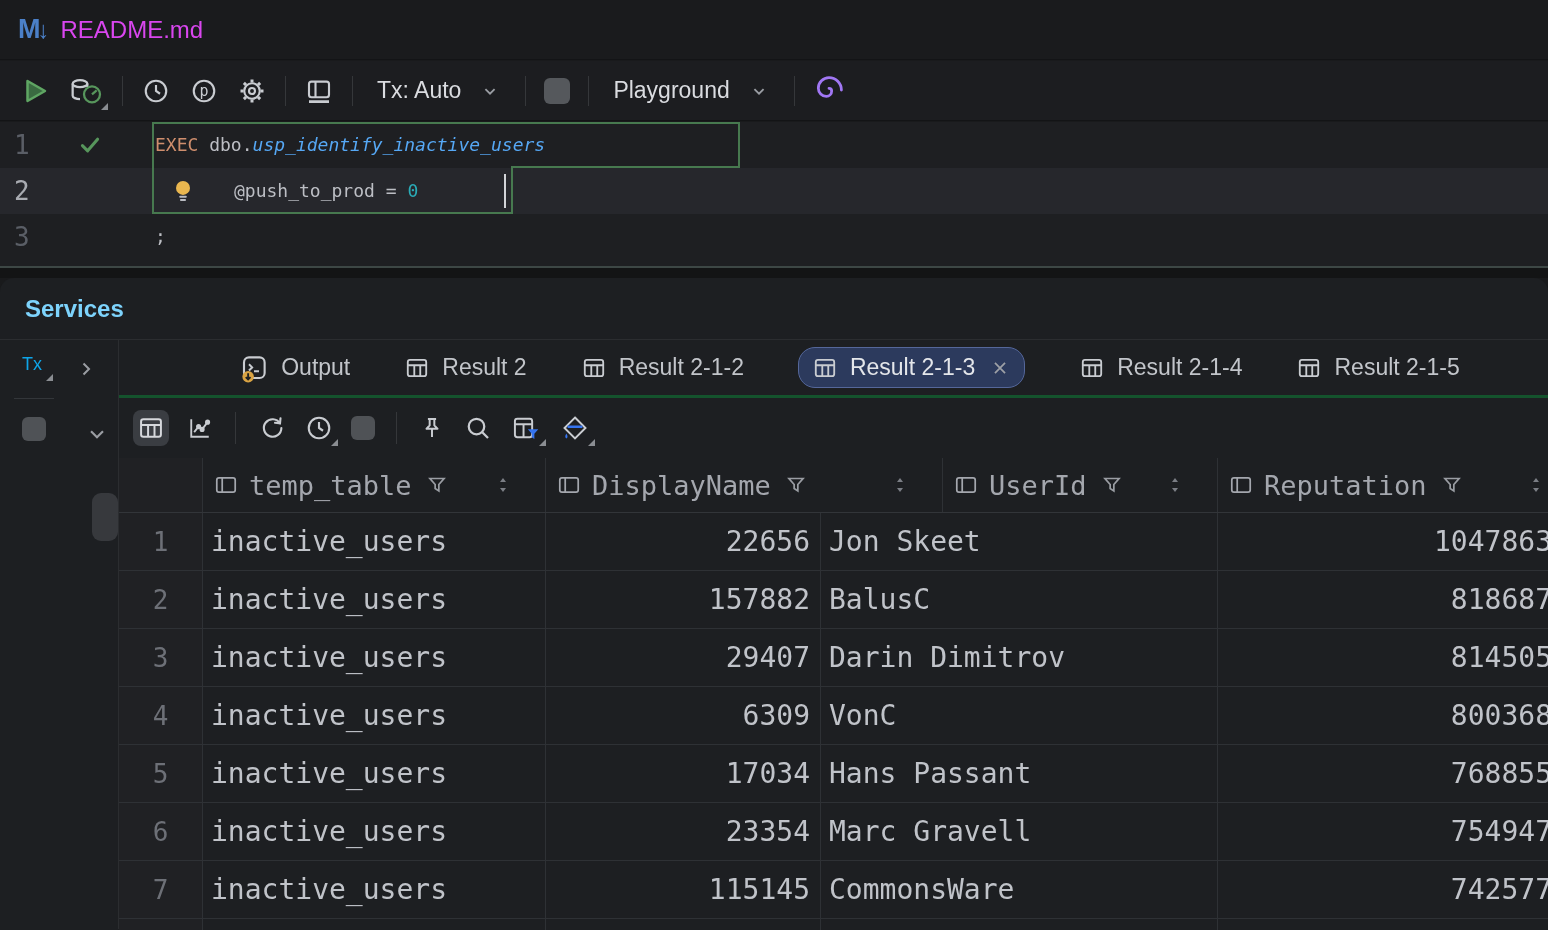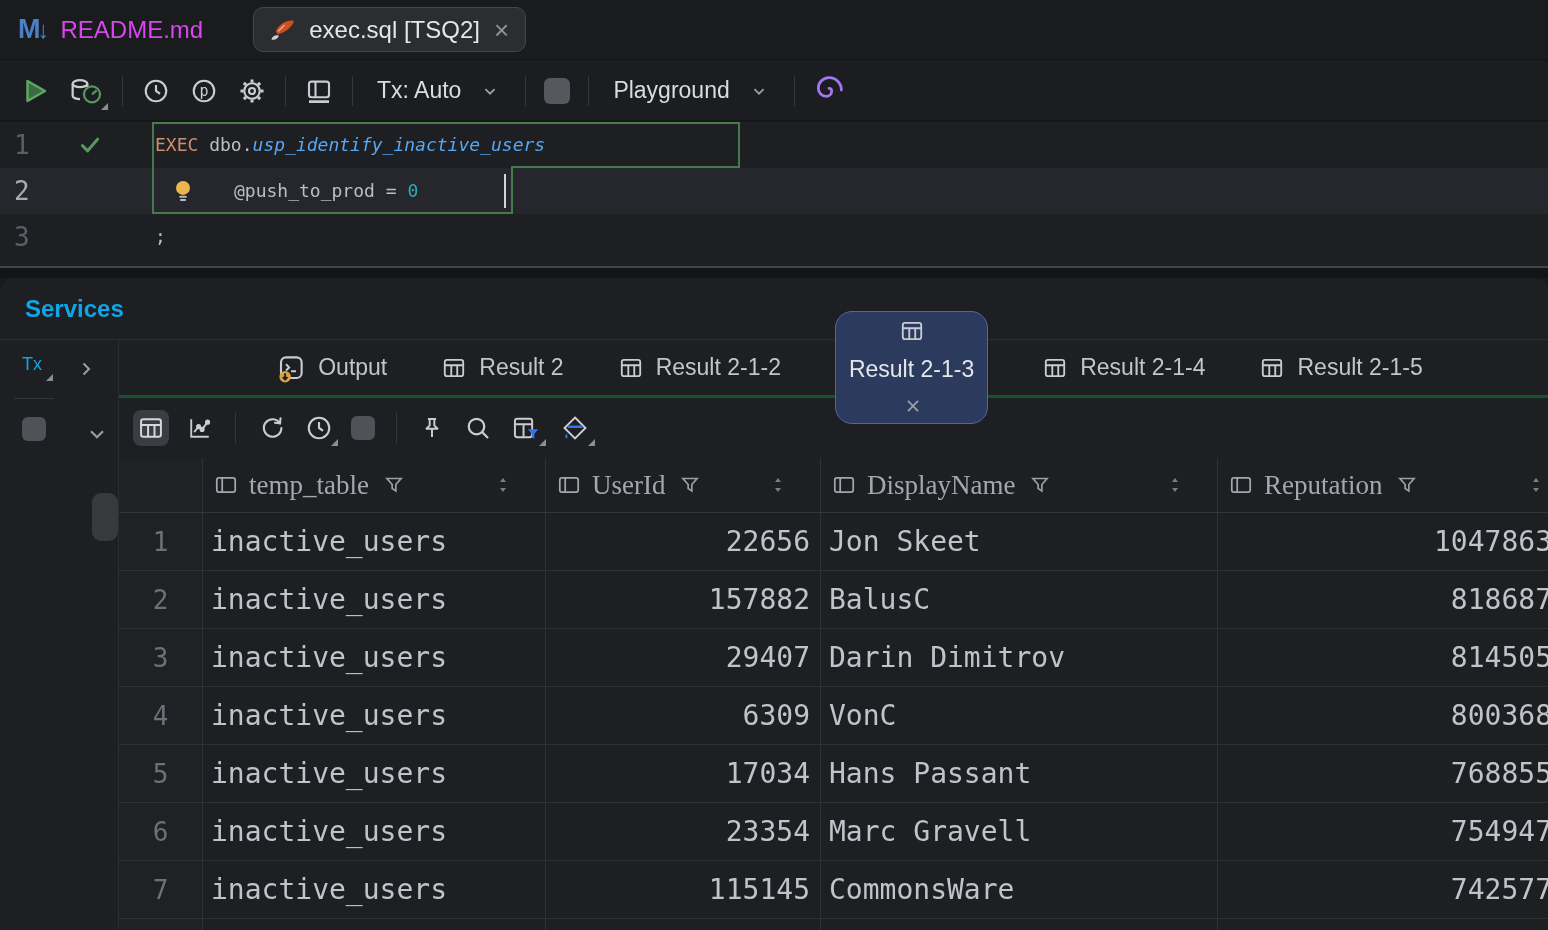--- a/index.html
+++ b/index.html
@@ -56,53 +56,53 @@
 
   
   .sep-line { position:absolute; left:0; top:266px; width:1548px; height:2px; background:#3d4745; }
   .sep-gap  { position:absolute; left:0; top:268px; width:1548px; height:10px; background:#131415; }
 
   
   .services { position:absolute; left:0; top:278px; width:1548px; height:652px;
     background:#1d1f22; border-radius:14px 14px 0 0; overflow:hidden; }
   .svc-header { height:62px; display:flex; align-items:center; padding-left:25px;
     border-bottom:1px solid #2b2d30; }
-  .svc-title { font-size:24px; font-weight:bold; color:#0ea5e9; }
+  .svc-title { font-size:24px; font-weight:bold; color:#7dd3fc; }
   .svc-main { position:relative; height:589px; }
   .left-strip { position:absolute; left:0; top:0; width:118px; height:100%; }
   .v-div { position:absolute; left:118px; top:0; bottom:0; width:1px; background:#2b2d30; }
   .tx-lbl { position:absolute; left:22px; top:14px; font-size:18px; color:#0ea5e9; }
   .tx-corner { position:absolute; left:46px; top:34px; width:0; height:0;
     border-left:7px solid transparent; border-bottom:7px solid #8a8d92; }
   .strip-chev-right { position:absolute; left:74px; top:17px; }
   .strip-div { position:absolute; left:14px; top:58px; width:40px; height:1px; background:#33363a; }
   .stop-sq2 { position:absolute; left:22px; top:77px; width:24px; height:24px; border-radius:6px; background:#4f5256; }
   .strip-chev-down { position:absolute; left:84px; top:81px; }
   .scroll-thumb { position:absolute; left:92px; top:153px; width:26px; height:48px; border-radius:9px; background:#37393d; }
 
   .svc-content { margin-left:119px; }
   .svc-tabs { height:58px; display:flex; align-items:center; padding-left:32px; gap:54px;
     border-bottom:3px solid #14532d;justify-content:center; }
   .rtab { display:flex; align-items:center; gap:12px; cursor:default; }
   .rtab-label { font-size:23px; color:#c2c5ca; white-space:nowrap; }
-  .rtab.active { background:#2c3a5d; border:1px solid #55679a; border-radius:17px; padding:6px 13px 6px 13px;flex-direction:column; }
+  .rtab.active { background:#2c3a5d; border:1px solid #55679a; border-radius:17px; padding:6px 13px 6px 13px; }
   .rtab.active .rtab-label { color:#e4e6ea; }
   .rtab .x { color:#9da0a6; font-size:24px; line-height:1; margin-left:2px; }
 
   .svc-toolbar { height:60px; display:flex; align-items:center; padding-left:14px; gap:17px;
     border-bottom:0; }
   .grid-btn { background:#3a3d42; border-radius:8px; padding:4px; display:flex; }
   .st-sep { width:1px; height:32px; background:#35373a; margin:0 4px; }
   .stop-sq3 { width:24px; height:24px; border-radius:6px; background:#4f5256; }
   .icon-wrap { position:relative; display:flex; }
   .corner-tri { position:absolute; right:-4px; bottom:-3px; width:0; height:0;
     border-left:7px solid transparent; border-bottom:7px solid #8a8d92; }
 
   
-  .grid-head { display:flex; height:55px; border-bottom:1px solid #323539;font-family:Liberation Serif, serif; }
+  .grid-head { display:flex; height:55px; border-bottom:1px solid #323539; }
   .gcell { display:flex; align-items:center; border-right:1px solid #2e3135; }
   .gut { width:84px; background:#202124; justify-content:center; font-size:26px; color:#6d7077; flex:none; }
   .hname { font-size:27px; color:#a4a7ae; margin:0 12px 0 10px; white-space:nowrap; }
   .hcell { padding:0 10px; flex:none; }
   .hsort { margin-left:auto; padding-right:22px; }
   .w-temp { width:343px; } .w-uid { width:275px; } .w-disp { width:397px; } .w-rep { width:360px; border-right:none; }
   .grow { display:flex; height:58px; border-bottom:1px solid #2e3135; }
   .dcell { font-size:28px; color:#c0c3c9; display:flex; align-items:center; border-right:1px solid #2e3135; flex:none; }
   .al { justify-content:flex-start; padding-left:8px; }
   .ar { justify-content:flex-end; padding-right:10px; }
@@ -113,31 +113,20 @@
 
 <div class="app">
 
   <div class="tabbar">
     <div class="file-tab">
       <span class="md-badge">
           <span class="md-m">M</span>
           <span class="md-arrow">↓</span>
         </span>
       <span class="file-tab-label">README.md</span>
-    </div>
-    <div class="file-tab-active">
-      <span>
-        <svg width="30" height="30" viewBox="0 0 24 24">
-          <path d="M7 13 C9.5 7.5 16 3.5 21.5 4.5 C20.5 9 15 14 8.5 15.5 Z" fill="#d14f21"></path>
-          <path d="M3.5 19.5 C4.5 16.5 7.5 15.5 9.5 16.5 C8.5 19 6 20.5 3.5 19.5 Z" fill="#cfd0d2"></path>
-          <path d="M9 13 L14 8" stroke="#f0b08e" stroke-width="1"></path>
-        </svg>
-      </span>
-      <span class="file-tab-label">exec.sql [TSQ2]</span>
-      <span class="tab-close">×</span>
     </div>
   </div>
 
   <div class="toolbar">
     <span>
       <svg width="30" height="30" viewBox="0 0 24 24">
           <polygon points="6,4 20,12 6,20" fill="#3a6b41" stroke="#5fa663" stroke-width="2" stroke-linejoin="round"></polygon>
         </svg>
     </span>
     <span class="icon-wrap">
@@ -427,49 +416,49 @@
                 </svg>
               </span>
             <span class="hsort">
                 <svg width="20" height="26" viewBox="0 0 20 26">
                   <path d="M10 6 L13 10 H7 Z" fill="#7b7e85"></path>
                   <path d="M10 20 L7 16 H13 Z" fill="#7b7e85"></path>
                 </svg>
               </span>
           </div>
 
-          <div class="gcell hcell w-uid">
+          <div class="gcell hcell w-disp">
             <span>
                 <svg width="26" height="26" viewBox="0 0 24 24" fill="none" stroke="#a4a7ae" stroke-width="1.6">
                   <rect x="3.5" y="5.5" width="17" height="13" rx="2"></rect>
                   <path d="M8.5 5.5 V18.5"></path>
                 </svg>
               </span>
-            <span class="hname">UserId</span>
+            <span class="hname">DisplayName</span>
             <span>
                 <svg width="26" height="26" viewBox="0 0 24 24" fill="none" stroke="#9a9da3" stroke-width="1.6">
                   <path d="M5.5 6 H18.5 L13.7 11.5 V17.5 L10.3 15.2 V11.5 Z"></path>
                 </svg>
               </span>
             <span class="hsort">
                 <svg width="20" height="26" viewBox="0 0 20 26">
                   <path d="M10 6 L13 10 H7 Z" fill="#7b7e85"></path>
                   <path d="M10 20 L7 16 H13 Z" fill="#7b7e85"></path>
                 </svg>
               </span>
           </div>
 
-          <div class="gcell hcell w-disp">
+          <div class="gcell hcell w-uid">
             <span>
                 <svg width="26" height="26" viewBox="0 0 24 24" fill="none" stroke="#a4a7ae" stroke-width="1.6">
                   <rect x="3.5" y="5.5" width="17" height="13" rx="2"></rect>
                   <path d="M8.5 5.5 V18.5"></path>
                 </svg>
               </span>
-            <span class="hname">DisplayName</span>
+            <span class="hname">UserId</span>
             <span>
                 <svg width="26" height="26" viewBox="0 0 24 24" fill="none" stroke="#9a9da3" stroke-width="1.6">
                   <path d="M5.5 6 H18.5 L13.7 11.5 V17.5 L10.3 15.2 V11.5 Z"></path>
                 </svg>
               </span>
             <span class="hsort">
                 <svg width="20" height="26" viewBox="0 0 20 26">
                   <path d="M10 6 L13 10 H7 Z" fill="#7b7e85"></path>
                   <path d="M10 20 L7 16 H13 Z" fill="#7b7e85"></path>
                 </svg>

